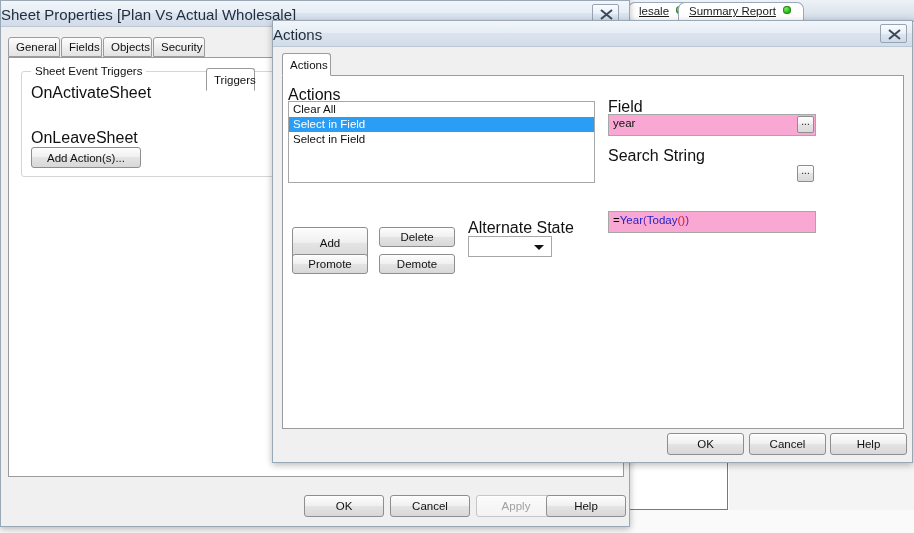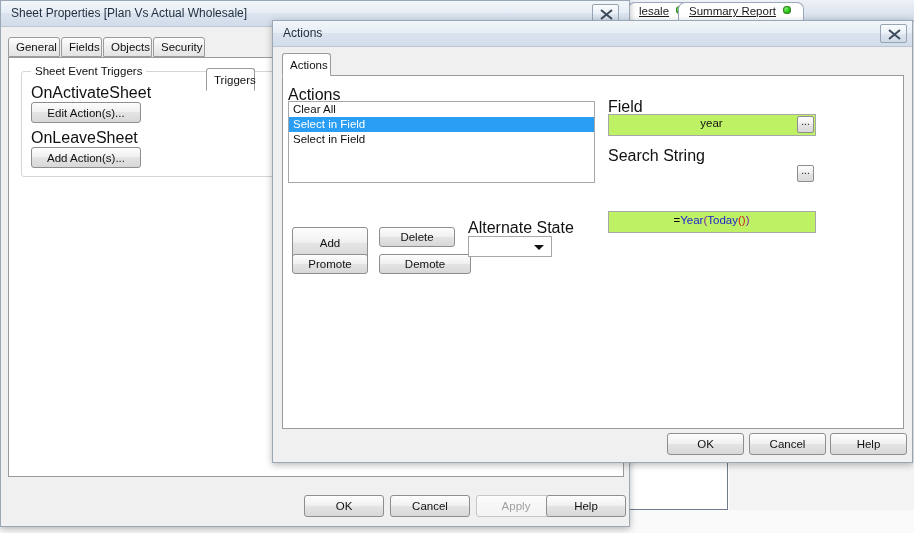--- a/index.html
+++ b/index.html
@@ -65,22 +65,22 @@
     box-shadow: 0 2px 7px rgba(0,0,0,0.28);
   }
   .titlebar {
     height: 26px;
     background: linear-gradient(to bottom, #f2f6fa 0%, #e6edf5 48%, #dbe4ee 50%, #d2dcea 100%);
     border-bottom: 1px solid #bcc7d4;
     position: relative;
   }
   .titlebar .title {
     position: absolute;
-    left: 10px; top: 5px;
-    font-size: 12px;
+    left: 0; top: 5px;
+    font-size: 15px;
     color: #1f2d3d;
     white-space: nowrap;
   }
   .closebtn {
     position: absolute;
     right: 5px; top: 3px;
     width: 27px; height: 19px;
     border: 1px solid #97a4b3;
     border-radius: 2px;
     background: linear-gradient(to bottom, #fbfcfd 0%, #eaf0f6 50%, #dde6f0 51%, #cfdae7 100%);
@@ -182,28 +182,27 @@
     white-space: nowrap;
     cursor: pointer;
   }
   .listbox .item.sel {
     background: #2a9df4;
     color: #ffffff;
   }
 
   .textbox {
     position: absolute;
-    background: #bef264;
+    background: #f9a8d4;
     border: 1px solid #a7a7a7;
     font-size: 11.5px;
     color: #111;
     padding: 2px 5px 0 4px;
     overflow: hidden;
     white-space: nowrap;
-    text-align: center;
   }
   .ellipsisbtn {
     position: absolute;
     width: 17px; height: 17px;
     border: 1px solid #8e8e8e;
     border-radius: 2px;
     background: linear-gradient(to bottom, #fdfdfd 0%, #f0f0f0 48%, #e5e5e5 50%, #dadada 100%);
     font-size: 10px;
     line-height: 9px;
     text-align: center;
@@ -265,23 +264,20 @@
       <div class="tab active" style="left:205px; width:49px; top:33px; position:absolute;"><span>Triggers</span></div>
     </div>
 
     <div class="tabbody" style="left:7px; top:56px; width:616px; height:420px;">
 
       <div class="groupbox" style="left:12px; top:13px; width:256px; height:106px;">
         <div class="gb-title">Sheet Event Triggers</div>
 
         <div class="lbl" style="left:9px; top:12px;">OnActivateSheet</div>
 
-        <div class="btn" style="left:9px; top:30px; width:110px; height:21px;">
-            <span>Edit Action(s)...</span>
-          </div>
 
         <div class="lbl" style="left:9px; top:57px;">OnLeaveSheet</div>
 
         <div class="btn" style="left:9px; top:75px; width:110px; height:21px;">
             <span>Add Action(s)...</span>
           </div>
       </div>
     </div>
 
     <div class="btn" style="left:303px; top:494px; width:80px; height:22px;">
@@ -325,21 +321,21 @@
 
       <div class="btn" style="left:9px; top:151px; width:76px; height:32px;">
           <span>Add</span>
         </div>
       <div class="btn" style="left:96px; top:151px; width:76px; height:20px;">
           <span>Delete</span>
         </div>
       <div class="btn" style="left:9px; top:178px; width:76px; height:20px;">
           <span>Promote</span>
         </div>
-      <div class="btn" style="left:96px; top:178px; width:92px; height:20px;">
+      <div class="btn" style="left:96px; top:178px; width:76px; height:20px;">
           <span>Demote</span>
         </div>
 
       <div class="lbl" style="left:185px; top:143px;">Alternate State</div>
       <div class="combo" style="left:185px; top:160px; width:84px; height:21px;">
         <span class="lbl" style="left:4px; top:4px;"></span>
         <span class="arrow"></span>
       </div>
 
       <div class="lbl" style="left:325px; top:22px;">Field</div>

